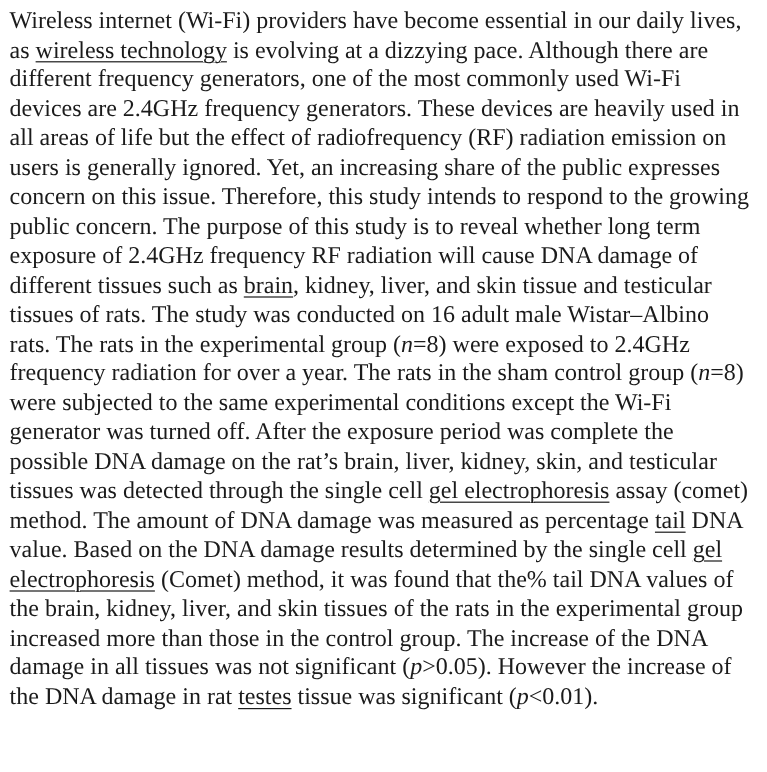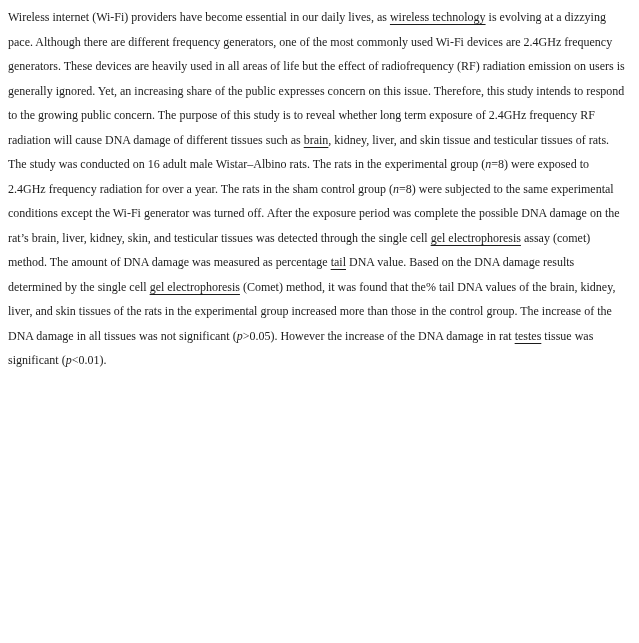--- a/index.html
+++ b/index.html
@@ -19,21 +19,21 @@
     padding: 5px 10px 0 8px;
   }
   .abstract-heading {
     font-size: 20px;
     line-height: 25px;
     font-weight: 700;
     margin: 8px 0 13px 0;
     color: #1b1b1b;
   }
   .para {
-    font-size: 12px;
+    font-size: 20px;
     line-height: 24.5px;
     margin: 0 0 9px 0;
     text-align: left;
     color: #1b1b1b;
   }
   .topic-link {
     color: inherit;
     text-decoration: underline;
     text-decoration-thickness: 1px;
     text-underline-offset: 2.5px;

